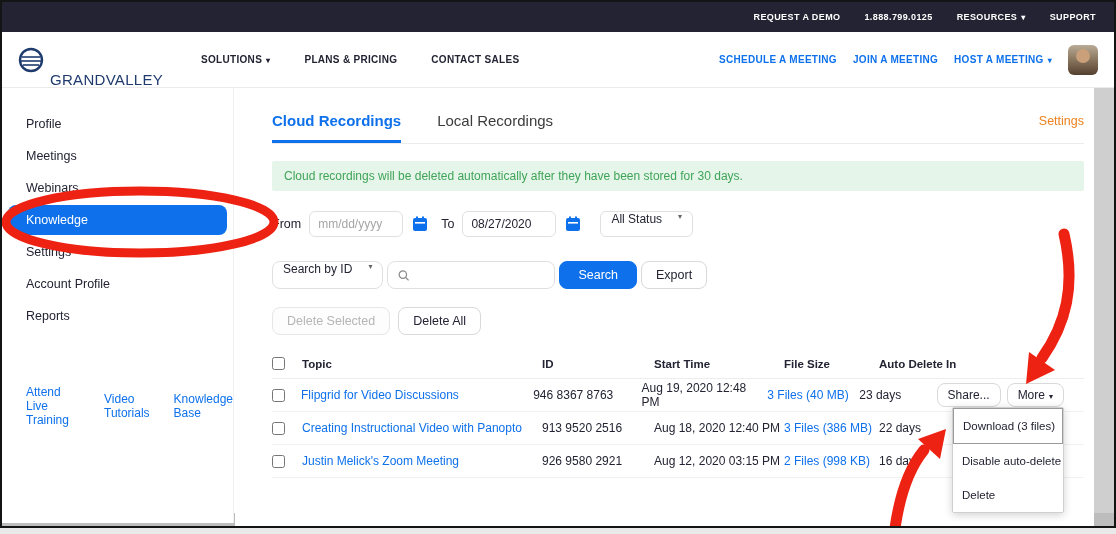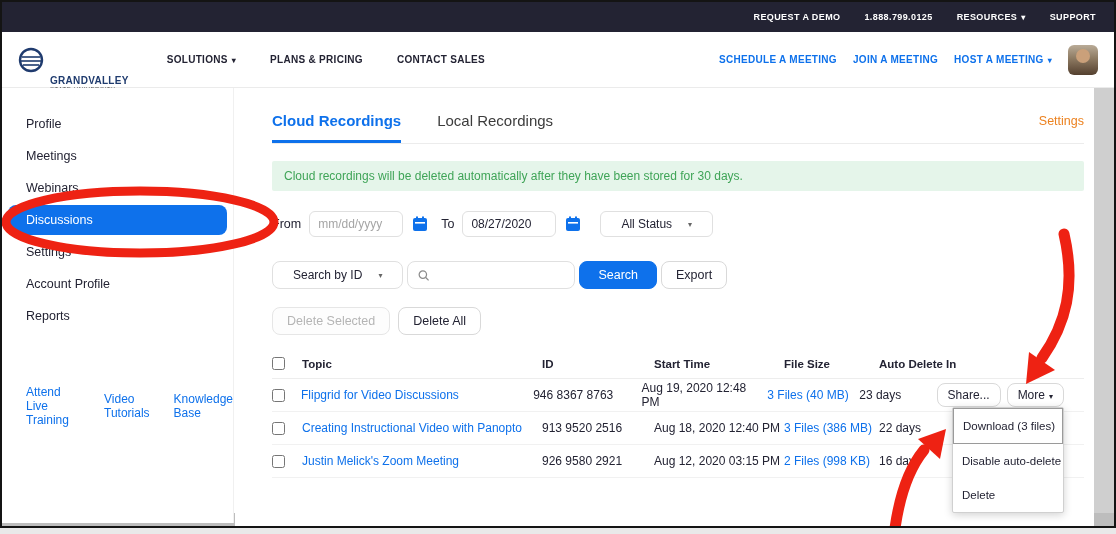--- a/index.html
+++ b/index.html
@@ -12,21 +12,21 @@
   .screen{position:relative;width:1116px;height:528px;background:#fff;border:2px solid #141414;overflow:hidden;}
 
   
   .topbar{position:absolute;left:0;top:0;width:100%;height:30px;background:var(--topbar-bg);display:flex;align-items:center;justify-content:flex-end;gap:24px;padding-right:18px;}
   .topbar a{color:#fff;font-size:9px;font-weight:700;letter-spacing:.4px;text-decoration:none;white-space:nowrap;}
 
   
   .nav{position:absolute;left:0;top:30px;width:100%;height:56px;background:#fff;border-bottom:1px solid #ebebeb;display:flex;align-items:center;padding:0 16px;}
   .brand{display:flex;align-items:center;gap:6px;}
   .brand-text{display:flex;flex-direction:column;line-height:1.1;}
-  .brand-l1{font-size:10px;font-weight:700;color:#1f3b6e;letter-spacing:.3px;margin-top:48px;}
+  .brand-l1{font-size:15px;font-weight:400;color:#1f3b6e;letter-spacing:.3px;margin-top:48px;}
   .brand-l2{font-size:6px;color:#5a5a5a;letter-spacing:.6px;}
   .nav-left{display:flex;align-items:center;gap:34px;margin-left:38px;}
   .nav-left a{font-size:10px;font-weight:700;color:var(--text);letter-spacing:.3px;text-decoration:none;white-space:nowrap;}
   .nav-right{display:flex;align-items:center;gap:16px;margin-left:auto;}
   .nav-right a{font-size:10px;font-weight:700;color:var(--accent);letter-spacing:.3px;text-decoration:none;white-space:nowrap;}
   .avatar{width:30px;height:30px;border-radius:6px;background:linear-gradient(180deg,#b9ab97 0%,#8d7a62 45%,#54402f 100%);position:relative;overflow:hidden;cursor:pointer;}
   .avatar::after{content:"";position:absolute;left:8px;top:4px;width:14px;height:14px;border-radius:50%;background:#caa07a;}
 
   .caret{font-size:8px;color:inherit;margin-left:4px;}
   .caret::after{content:"▾";}
@@ -50,21 +50,21 @@
   .tab.inactive{color:#3c3c3c;margin-left:36px;}
   .settings-link{margin-left:auto;font-size:12.5px;color:var(--settings);cursor:pointer;padding-top:2px;}
 
   .banner{margin-top:17px;background:var(--banner-bg);color:var(--banner-text);font-size:12px;padding:8px 12px;border-radius:2px;}
 
   .filter-row{margin-top:20px;display:flex;align-items:center;gap:8px;}
   .flabel{font-size:12.5px;color:var(--text);}
   .date-input{width:94px;height:26px;border:1px solid #e0e0e0;border-radius:6px;padding:0 8px;font-size:12px;color:var(--text);outline:none;}
   .date-input::placeholder{color:#a5a5a5;}
   .cal-icon{width:18px;height:18px;display:inline-flex;cursor:pointer;margin-right:4px;}
-  .select{height:26px;border:1px solid #e0e0e0;border-radius:6px;background:#fff;display:inline-flex;align-items:center;gap:12px;padding:0 20px;font-size:12px;color:var(--text);cursor:pointer;white-space:nowrap;}
+  .select{height:26px;border:1px solid #e0e0e0;border-radius:6px;background:#fff;display:inline-flex;gap:12px;padding:0 10px;font-size:12px;color:var(--text);cursor:pointer;white-space:nowrap;}
 
   .search-row{margin-top:24px;display:flex;align-items:center;gap:4px;}
   .select.round{height:28px;border-radius:8px;}
   .search-box{width:168px;height:28px;border:1px solid #e0e0e0;border-radius:8px;display:flex;align-items:center;gap:6px;padding:0 10px;}
   .search-box input{border:none;outline:none;width:100%;font-size:12px;color:var(--text);}
   .btn{height:28px;border-radius:8px;border:1px solid var(--border);background:#fff;font-size:12.5px;color:var(--text);padding:0 14px;cursor:pointer;white-space:nowrap;}
   .btn.primary{background:var(--accent);border-color:var(--accent);color:#fff;padding:0 18px;}
   .btn.disabled{color:#b5b5b5;border-color:#e6e6e6;background:#fdfdfd;cursor:default;}
 
   .delete-row{margin-top:18px;display:flex;gap:8px;}
@@ -133,21 +133,21 @@
     </div>
   </div>
 
   <div class="right-gutter"></div>
   <div class="bottom-strip"></div>
 
   <aside class="sidebar">
     <div class="side-item">Profile</div>
     <div class="side-item">Meetings</div>
     <div class="side-item">Webinars</div>
-    <div class="side-item active">Discussions</div>
+    <div class="side-item active">Knowledge</div>
     <div class="side-item">Settings</div>
     <div class="side-item">Account Profile</div>
     <div class="side-item">Reports</div>
     <div class="side-links">
       <a>Attend Live Training</a>
       <a>Video Tutorials</a>
       <a>Knowledge Base</a>
     </div>
   </aside>
 

